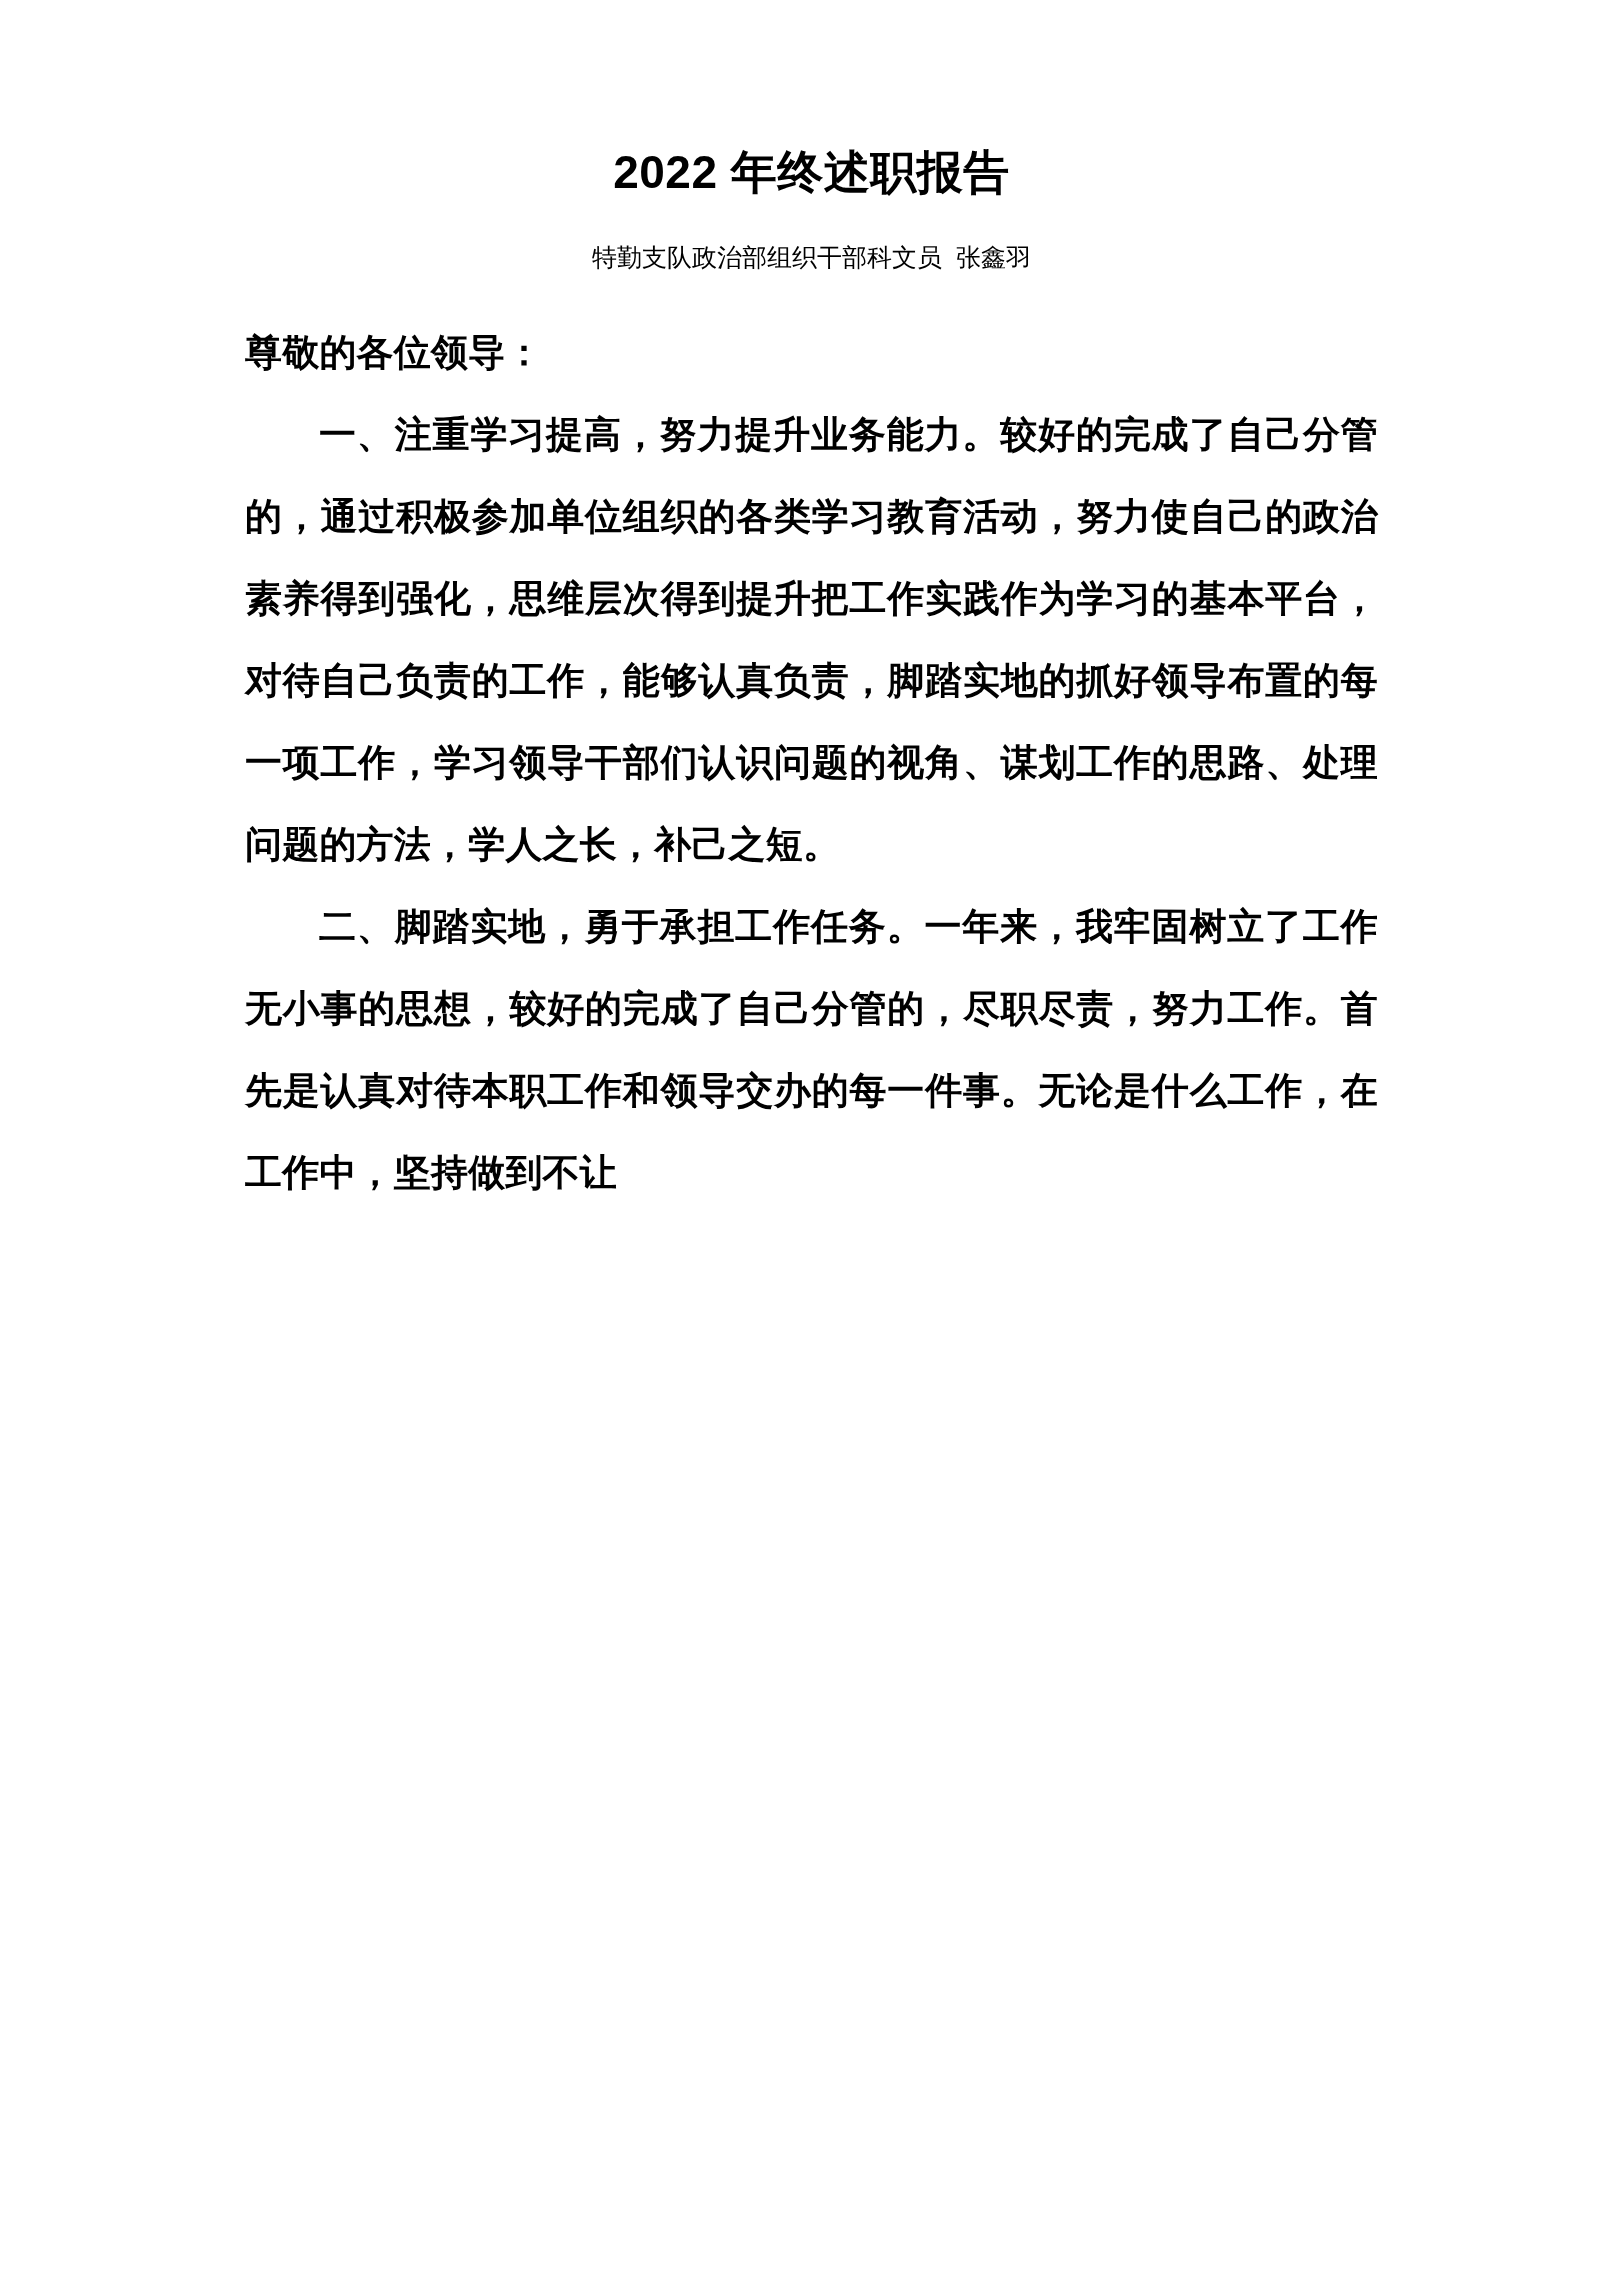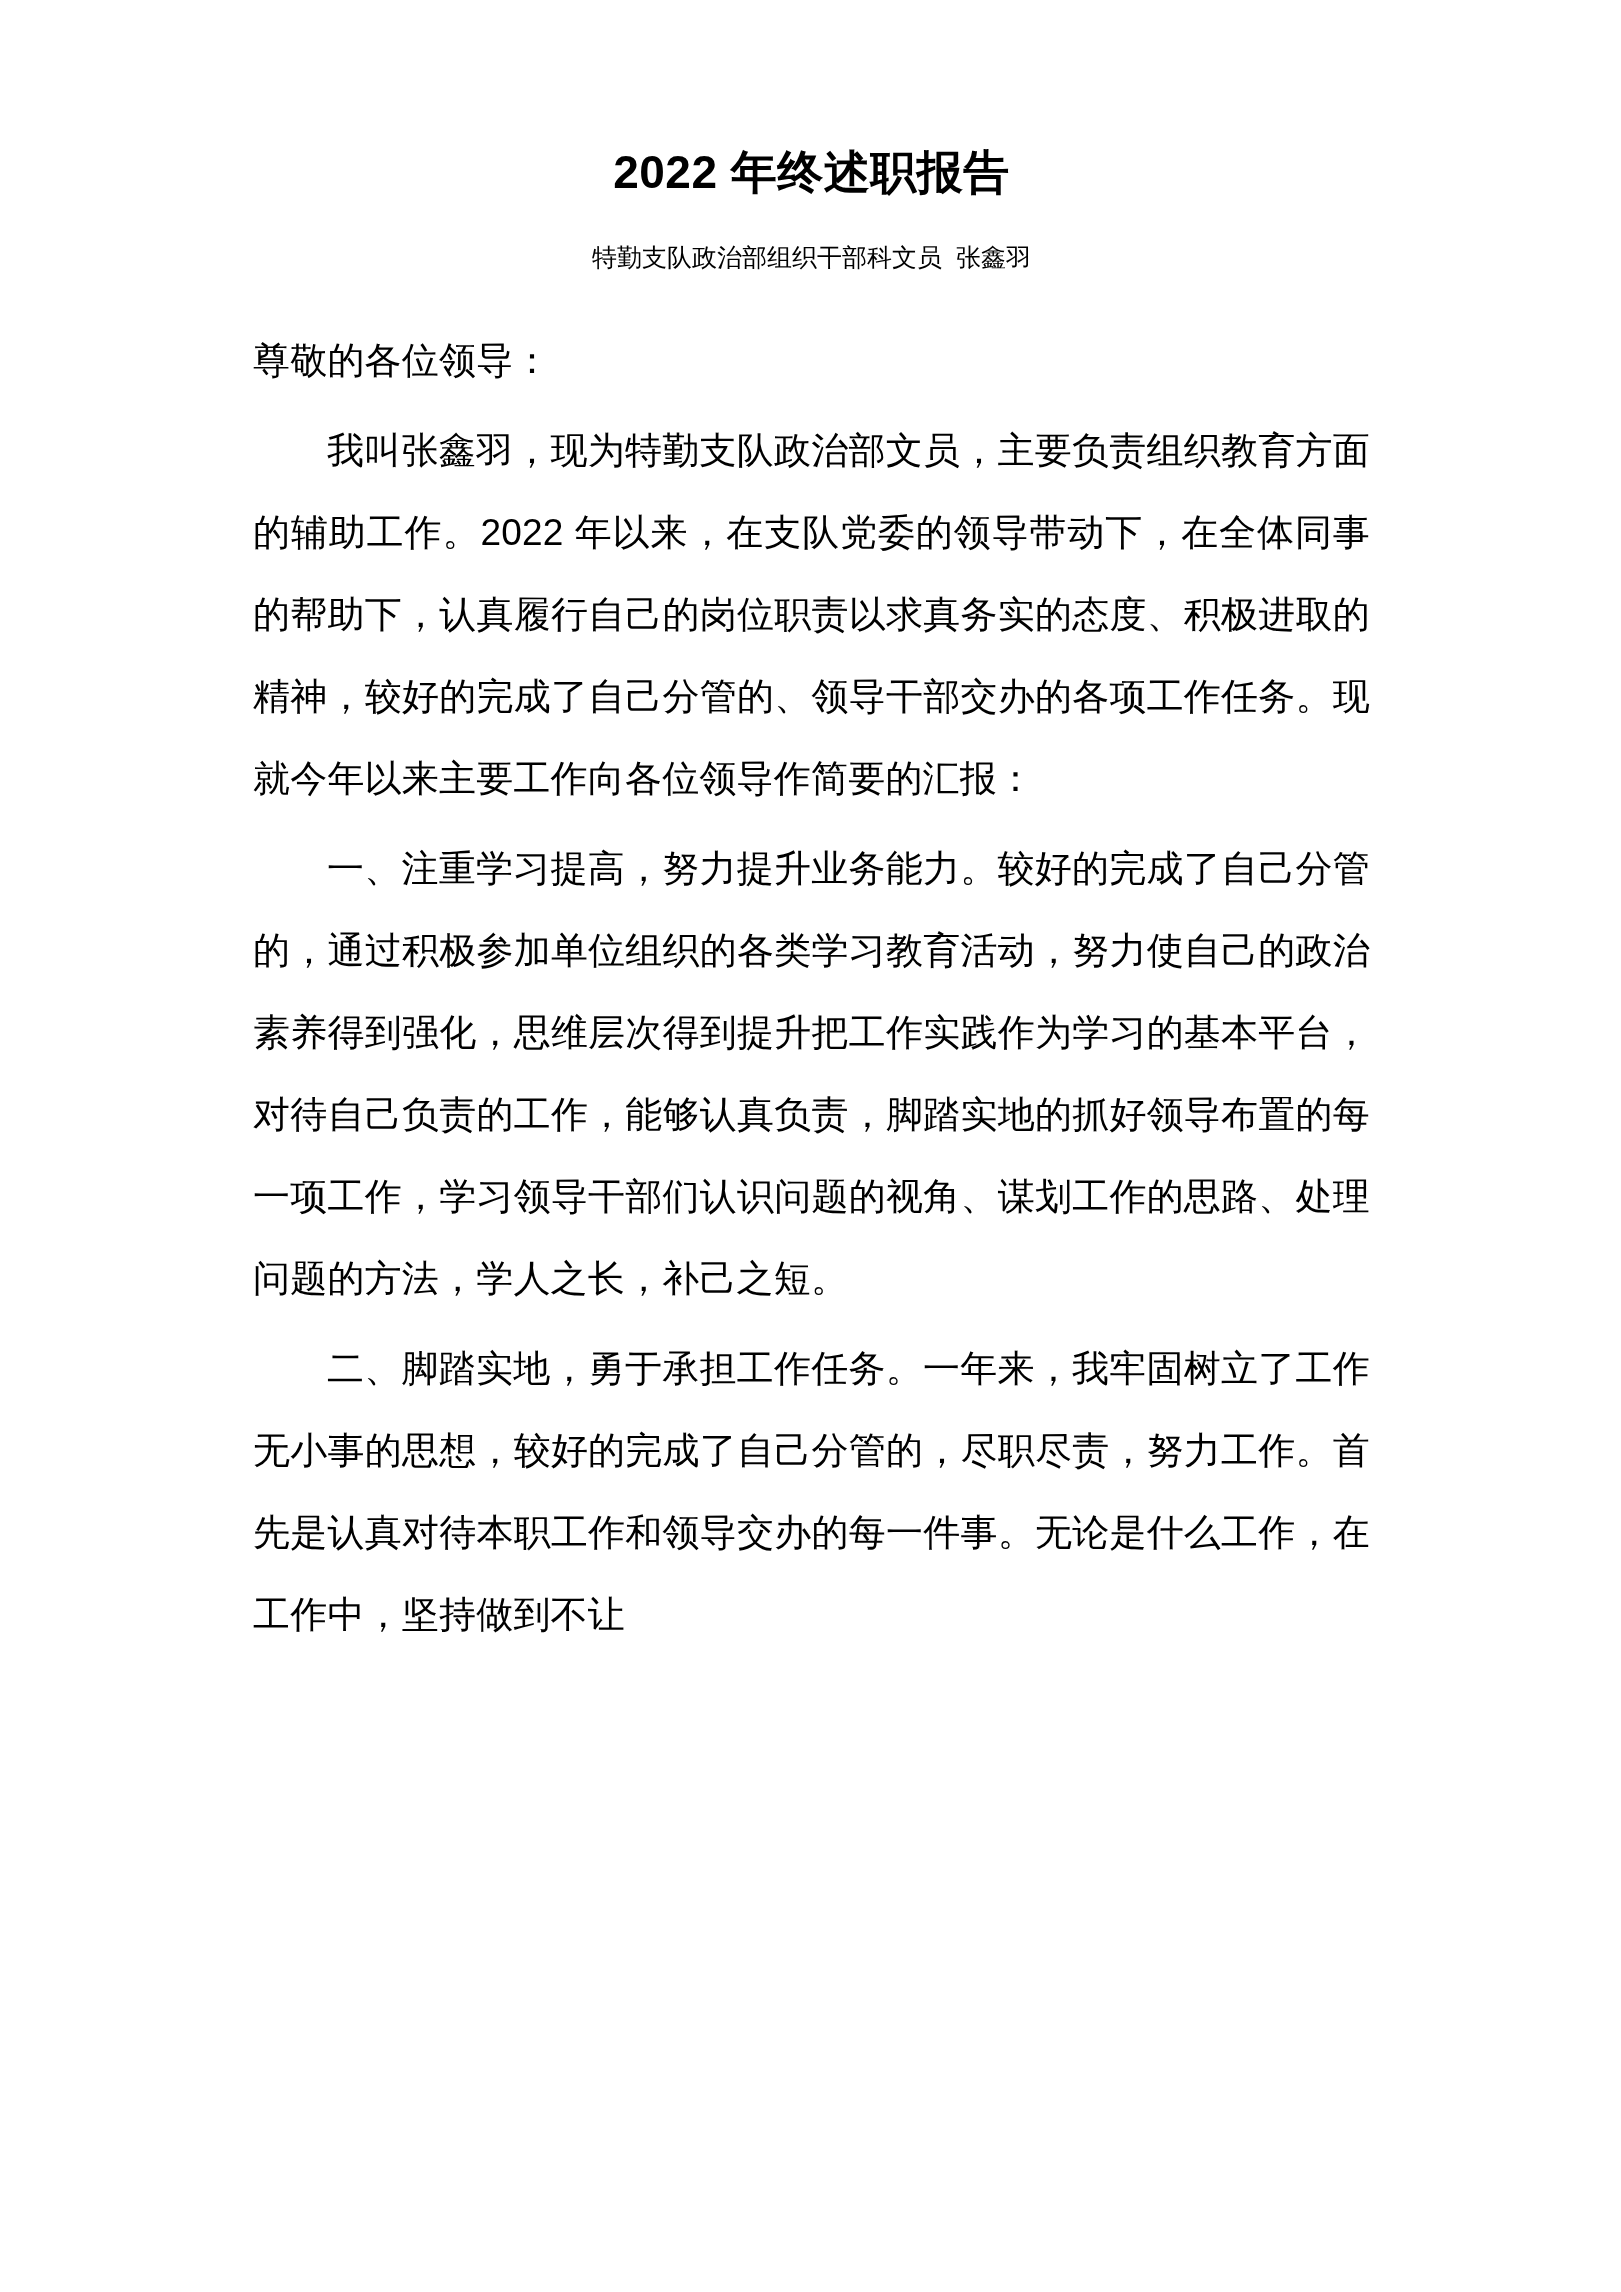--- a/index.html
+++ b/index.html
@@ -44,28 +44,29 @@
     font-weight: 400;
     line-height: 1.25;
     margin: 0;
     padding-top: 42px;
     white-space: pre;
   }
   .body-block {
     padding-top: 39px;
   }
   p.para {
-    margin: 8px;
+    margin: 0;
     font-size: 37px;
     line-height: 82px;
     text-align: justify;
     text-justify: inter-ideograph;
     text-align-last: left;
     word-break: break-all;
     letter-spacing: 0.2px;
+    font-weight: bold;
   }
   p.indent {
     text-indent: 2em;
   }
   p.noindent {
     text-indent: 0;
   }
 </style>
 </head>
 <body>
@@ -74,21 +75,20 @@
   <div class="content">
 
     <h1 class="doc-title">2022 年终述职报告</h1>
 
     <div class="doc-subtitle">特勤支队政治部组织干部科文员  张鑫羽</div>
 
     <div class="body-block">
 
       <p class="para noindent">尊敬的各位领导：</p>
 
-      <p class="para indent">我叫张鑫羽，现为特勤支队政治部文员，主要负责组织教育方面的辅助工作。2022 年以来，在支队党委的领导带动下，在全体同事的帮助下，认真履行自己的岗位职责以求真务实的态度、积极进取的精神，较好的完成了自己分管的、领导干部交办的各项工作任务。现就今年以来主要工作向各位领导作简要的汇报：</p>
 
 
       <p class="para indent">一、注重学习提高，努力提升业务能力。较好的完成了自己分管的，通过积极参加单位组织的各类学习教育活动，努力使自己的政治素养得到强化，思维层次得到提升把工作实践作为学习的基本平台，对待自己负责的工作，能够认真负责，脚踏实地的抓好领导布置的每一项工作，学习领导干部们认识问题的视角、谋划工作的思路、处理问题的方法，学人之长，补己之短。</p>
 
       <p class="para indent">二、脚踏实地，勇于承担工作任务。一年来，我牢固树立了工作无小事的思想，较好的完成了自己分管的，尽职尽责，努力工作。首先是认真对待本职工作和领导交办的每一件事。无论是什么工作，在工作中，坚持做到不让</p>
 
     </div>
   </div>
 </div>
 

